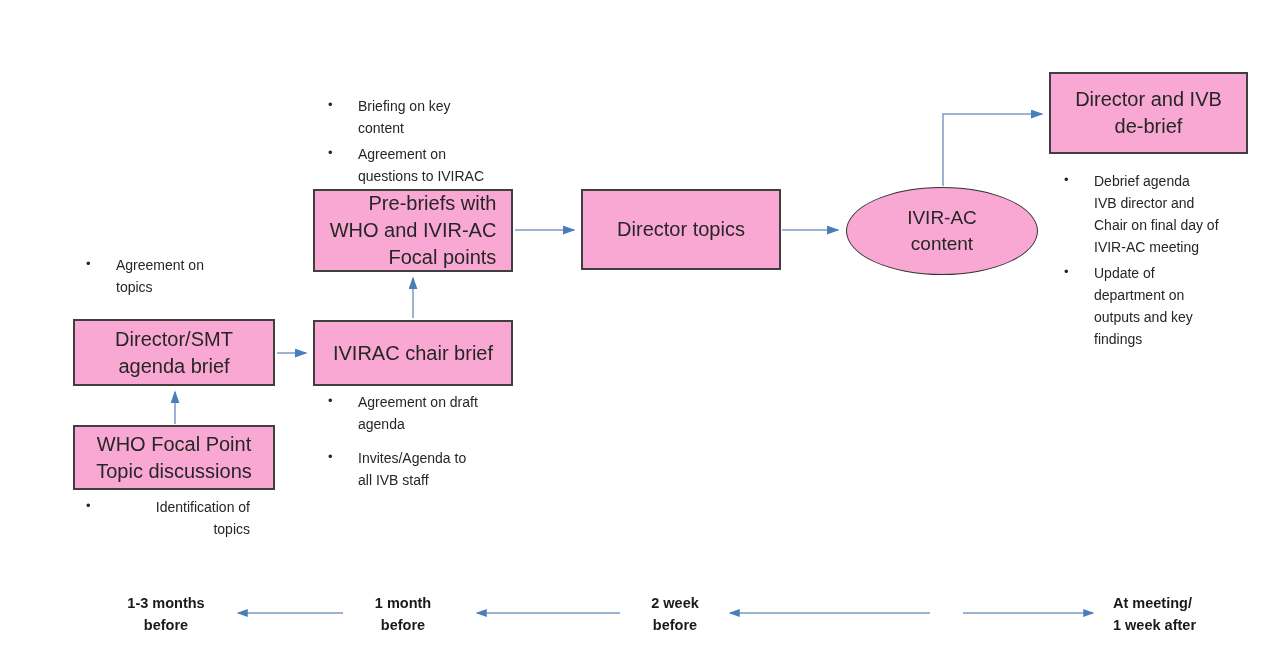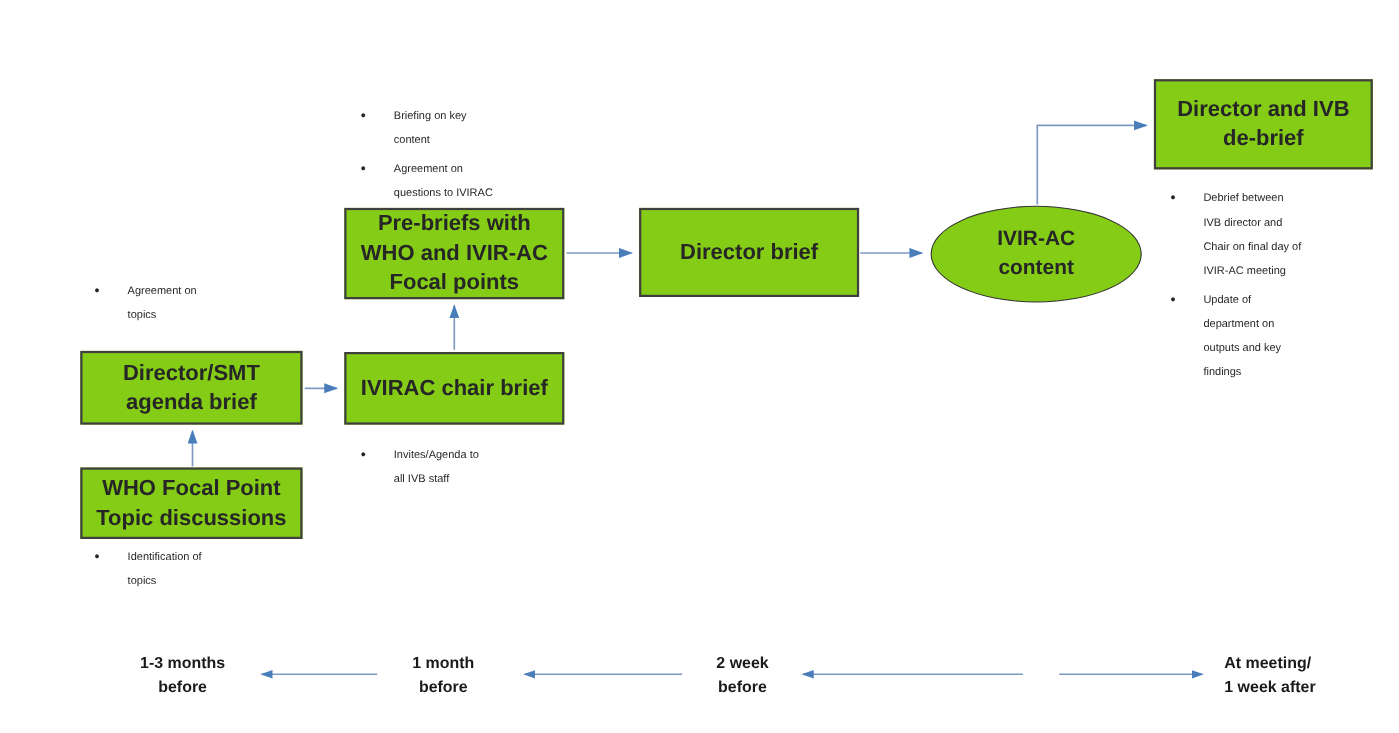--- a/index.html
+++ b/index.html
@@ -6,29 +6,29 @@
   #canvas{
     position:relative;width:1272px;height:666px;background:#ffffff;
     font-family:"Liberation Sans","DejaVu Sans",sans-serif;
     color:var(--text,#262626);overflow:hidden;
   }
   #connectors{position:absolute;left:0;top:0;width:1272px;height:666px;z-index:1;}
   .conn{stroke:var(--arrow-line,#7e9ac3);stroke-width:1.5;fill:none;}
   .conn.thin{stroke-width:1.3;}
   .ah{fill:var(--arrow-head,#4a7ebb);}
   .node{
-    position:absolute;box-sizing:border-box;background:#84cc16;
+    position:absolute;box-sizing:border-box;background:#f9a8d4;
     border:2px solid var(--box-border,#3f3f3f);
     display:flex;align-items:center;justify-content:center;text-align:center;
-    font-size:20px;line-height:27px;white-space:pre-line;z-index:2;color:var(--text,#262626);font-weight:bold;
+    font-size:20px;line-height:27px;white-space:pre-line;z-index:2;color:var(--text,#262626);
   }
   .node.ellipse{border:1.5px solid #333333;border-radius:50%;font-size:19px;line-height:26px;}
   .bullets{
     position:absolute;margin:0;padding:0;list-style:none;z-index:2;
-    font-size:10px;line-height:22px;color:var(--text,#262626);
+    font-size:14px;line-height:22px;color:var(--text,#262626);
   }
   .bullets li{position:relative;padding-left:36px;margin:0 0 4px 0;white-space:pre-line;}
   .bullets li::before{content:"\2022";position:absolute;left:6px;top:-1px;font-size:13px;color:var(--text,#262626);}
   .tlabel{
     position:absolute;font-size:14.5px;font-weight:bold;line-height:22px;
     white-space:pre-line;text-align:center;z-index:2;color:#1a1a1a;
   }
   .tlabel.left{text-align:left;}
 </style>
 </head>
@@ -57,56 +57,58 @@
   </svg>
 
   <div class="node" style="left:73px;top:319px;width:202px;height:67px;">Director/SMT
 agenda brief</div>
 
   <div class="node" style="left:73px;top:425px;width:202px;height:65px;">WHO Focal Point
 Topic discussions</div>
 
   <div class="node" style="left:313px;top:320px;width:200px;height:66px;">IVIRAC chair brief</div>
 
-  <div class="node" style="left:313px;top:189px;width:200px;height:83px;">Pre-briefs with
+  <div class="node" style="left:313px;top:189px;width:200px;height:83px;text-align:right;">Pre-briefs with
 WHO and IVIR-AC
 Focal points</div>
 
-  <div class="node" style="left:581px;top:189px;width:200px;height:81px;">Director brief</div>
+  <div class="node" style="left:581px;top:189px;width:200px;height:81px;">Director topics</div>
 
   <div class="node ellipse" style="left:846px;top:187px;width:192px;height:88px;">IVIR-AC
 content</div>
 
   <div class="node" style="left:1049px;top:72px;width:199px;height:82px;">Director and IVB
 de-brief</div>
 
   <ul class="bullets" style="left:80px;top:254px;width:170px;">
     <li>Agreement on
 topics</li>
   </ul>
 
-  <ul class="bullets" style="left:80px;top:496px;width:170px;">
+  <ul class="bullets" style="left:80px;top:496px;width:170px;text-align:right;">
     <li>Identification of
 topics</li>
   </ul>
 
   <ul class="bullets" style="left:322px;top:95px;width:190px;">
     <li>Briefing on key
 content</li>
     <li>Agreement on
 questions to IVIRAC</li>
   </ul>
 
   <ul class="bullets" style="left:322px;top:391px;width:190px;">
+    <li>Agreement on draft
+agenda</li>
     <li style="margin-top:12px;">Invites/Agenda to
 all IVB staff</li>
   </ul>
 
   <ul class="bullets" style="left:1058px;top:170px;width:180px;">
-    <li>Debrief between
+    <li>Debrief agenda
 IVB director and
 Chair on final day of
 IVIR-AC meeting</li>
     <li>Update of
 department on
 outputs and key
 findings</li>
   </ul>
 
   <div class="tlabel" style="left:96px;top:592px;width:140px;">1-3 months

